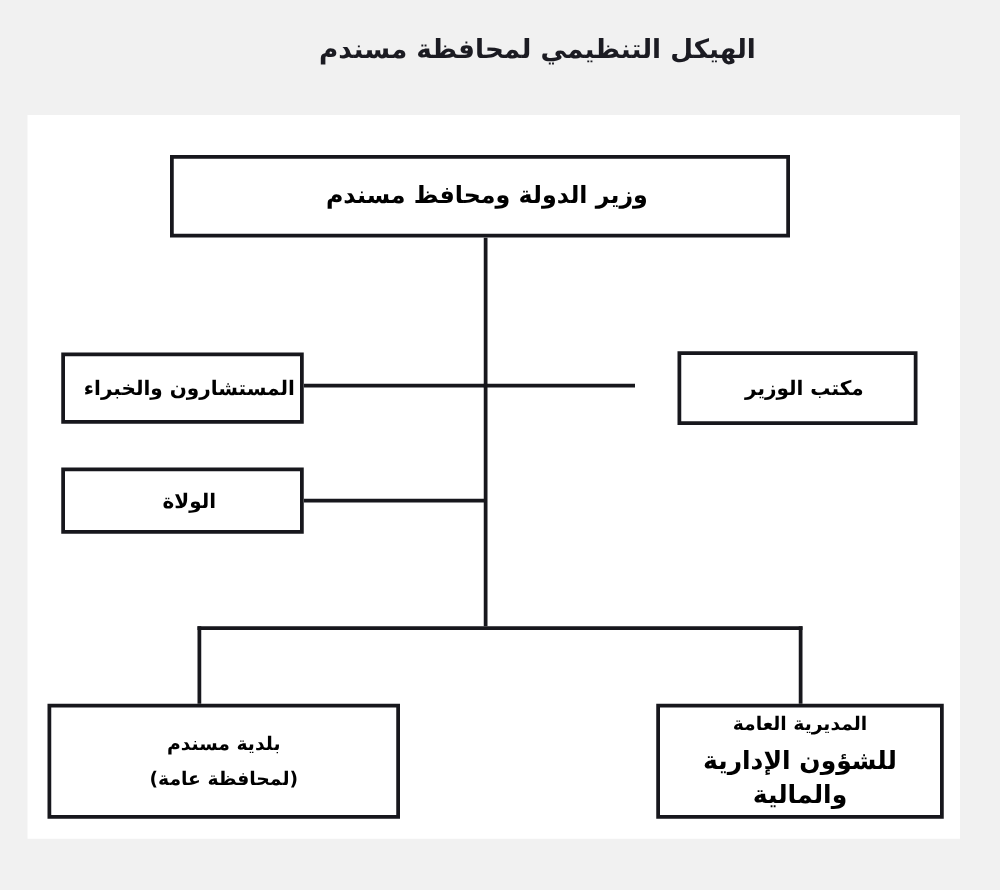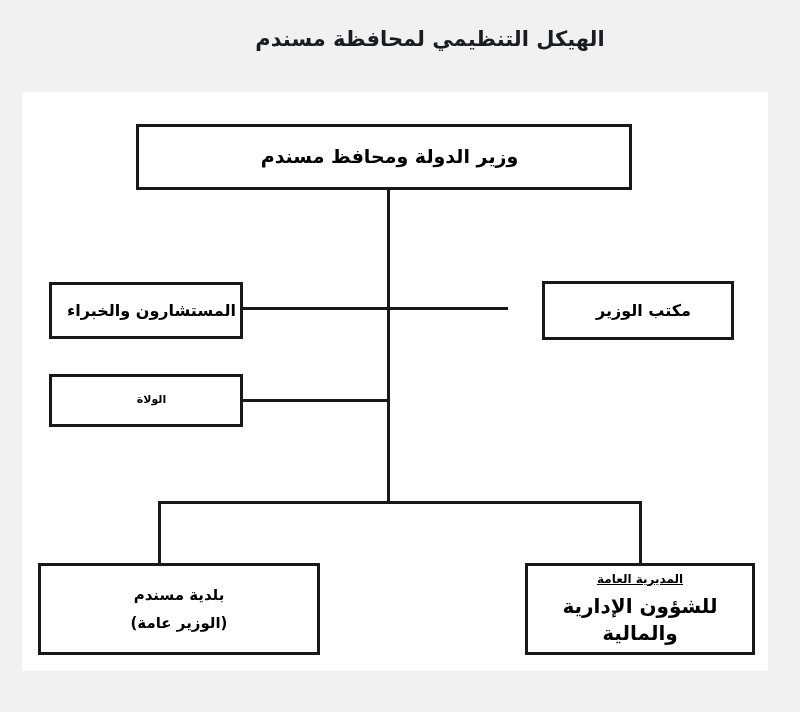--- a/index.html
+++ b/index.html
@@ -103,21 +103,21 @@
   .node-office .line1 { font-size: 16px; }
 
   
   .node-walis {
     left: 27px;
     top: 282px;
     width: 194px;
     height: 53px;
     border-width: 3px;
   }
-  .node-walis .line1 { font-size: 11px; }
+  .node-walis .line1 { font-size: 16px; }
 
   
   .node-municipality {
     left: 16px;
     top: 471px;
     width: 282px;
     height: 92px;
     border-width: 3px;
     padding: 0 6px;
   }
@@ -126,21 +126,21 @@
 
   
   .node-admin {
     left: 503px;
     top: 471px;
     width: 230px;
     height: 92px;
     border-width: 3px;
     padding: 0 6px;
   }
-  .node-admin .line1 { font-size: 12px; margin-bottom: 6px; text-decoration: underline; }
+  .node-admin .line1 { font-size: 15px; margin-bottom: 6px; }
   .node-admin .line2 { font-size: 20px; }
 
   
   .conn {
     position: absolute;
     background: #17171c;
     z-index: 1;
   }
   .conn-v { width: 3px; }
   .conn-h { height: 3px; }
@@ -185,21 +185,21 @@
     <div class="node node-office">
       <span class="line1">مكتب الوزير</span>
     </div>
 
     <div class="node node-walis">
       <span class="line1">الولاة</span>
     </div>
 
     <div class="node node-municipality">
       <span class="line1">بلدية مسندم</span>
-      <span class="line2">(الوزير عامة)</span>
+      <span class="line2">(لمحافظة عامة)</span>
     </div>
 
     <div class="node node-admin">
       <span class="line1">المديرية العامة</span>
       <span class="line2">للشؤون الإدارية والمالية</span>
     </div>
 
   </div>
 </div>
 

